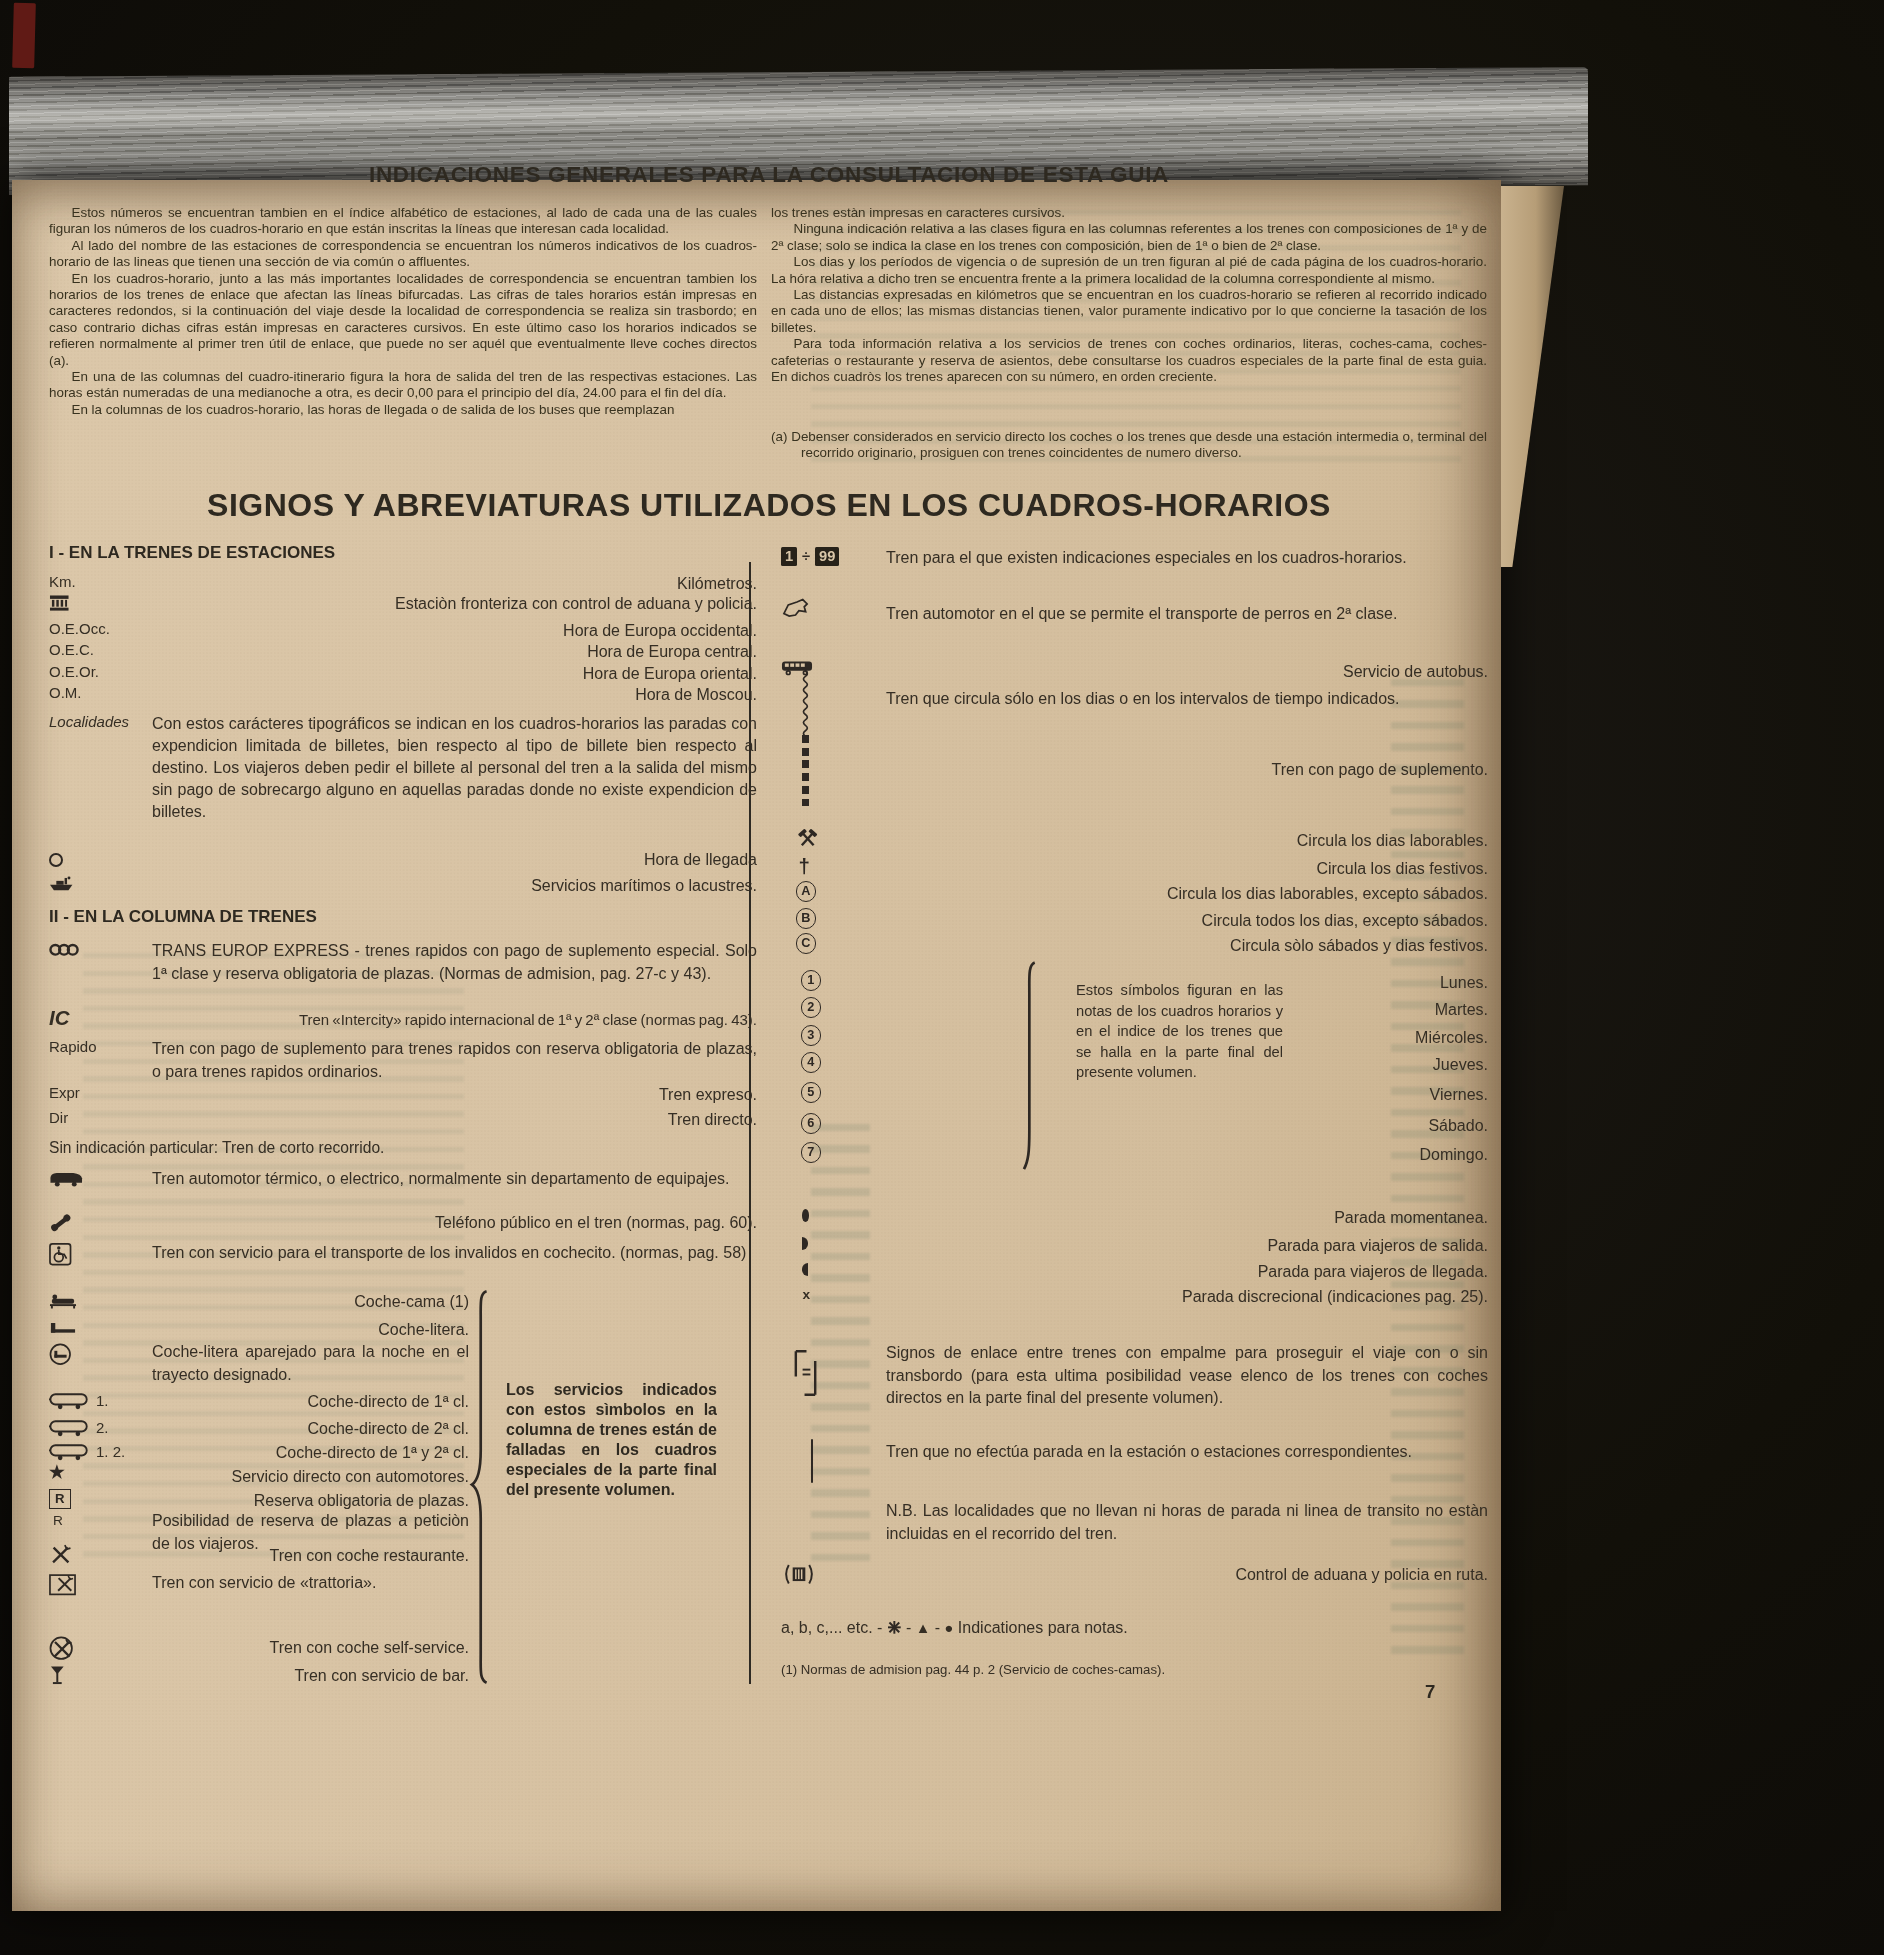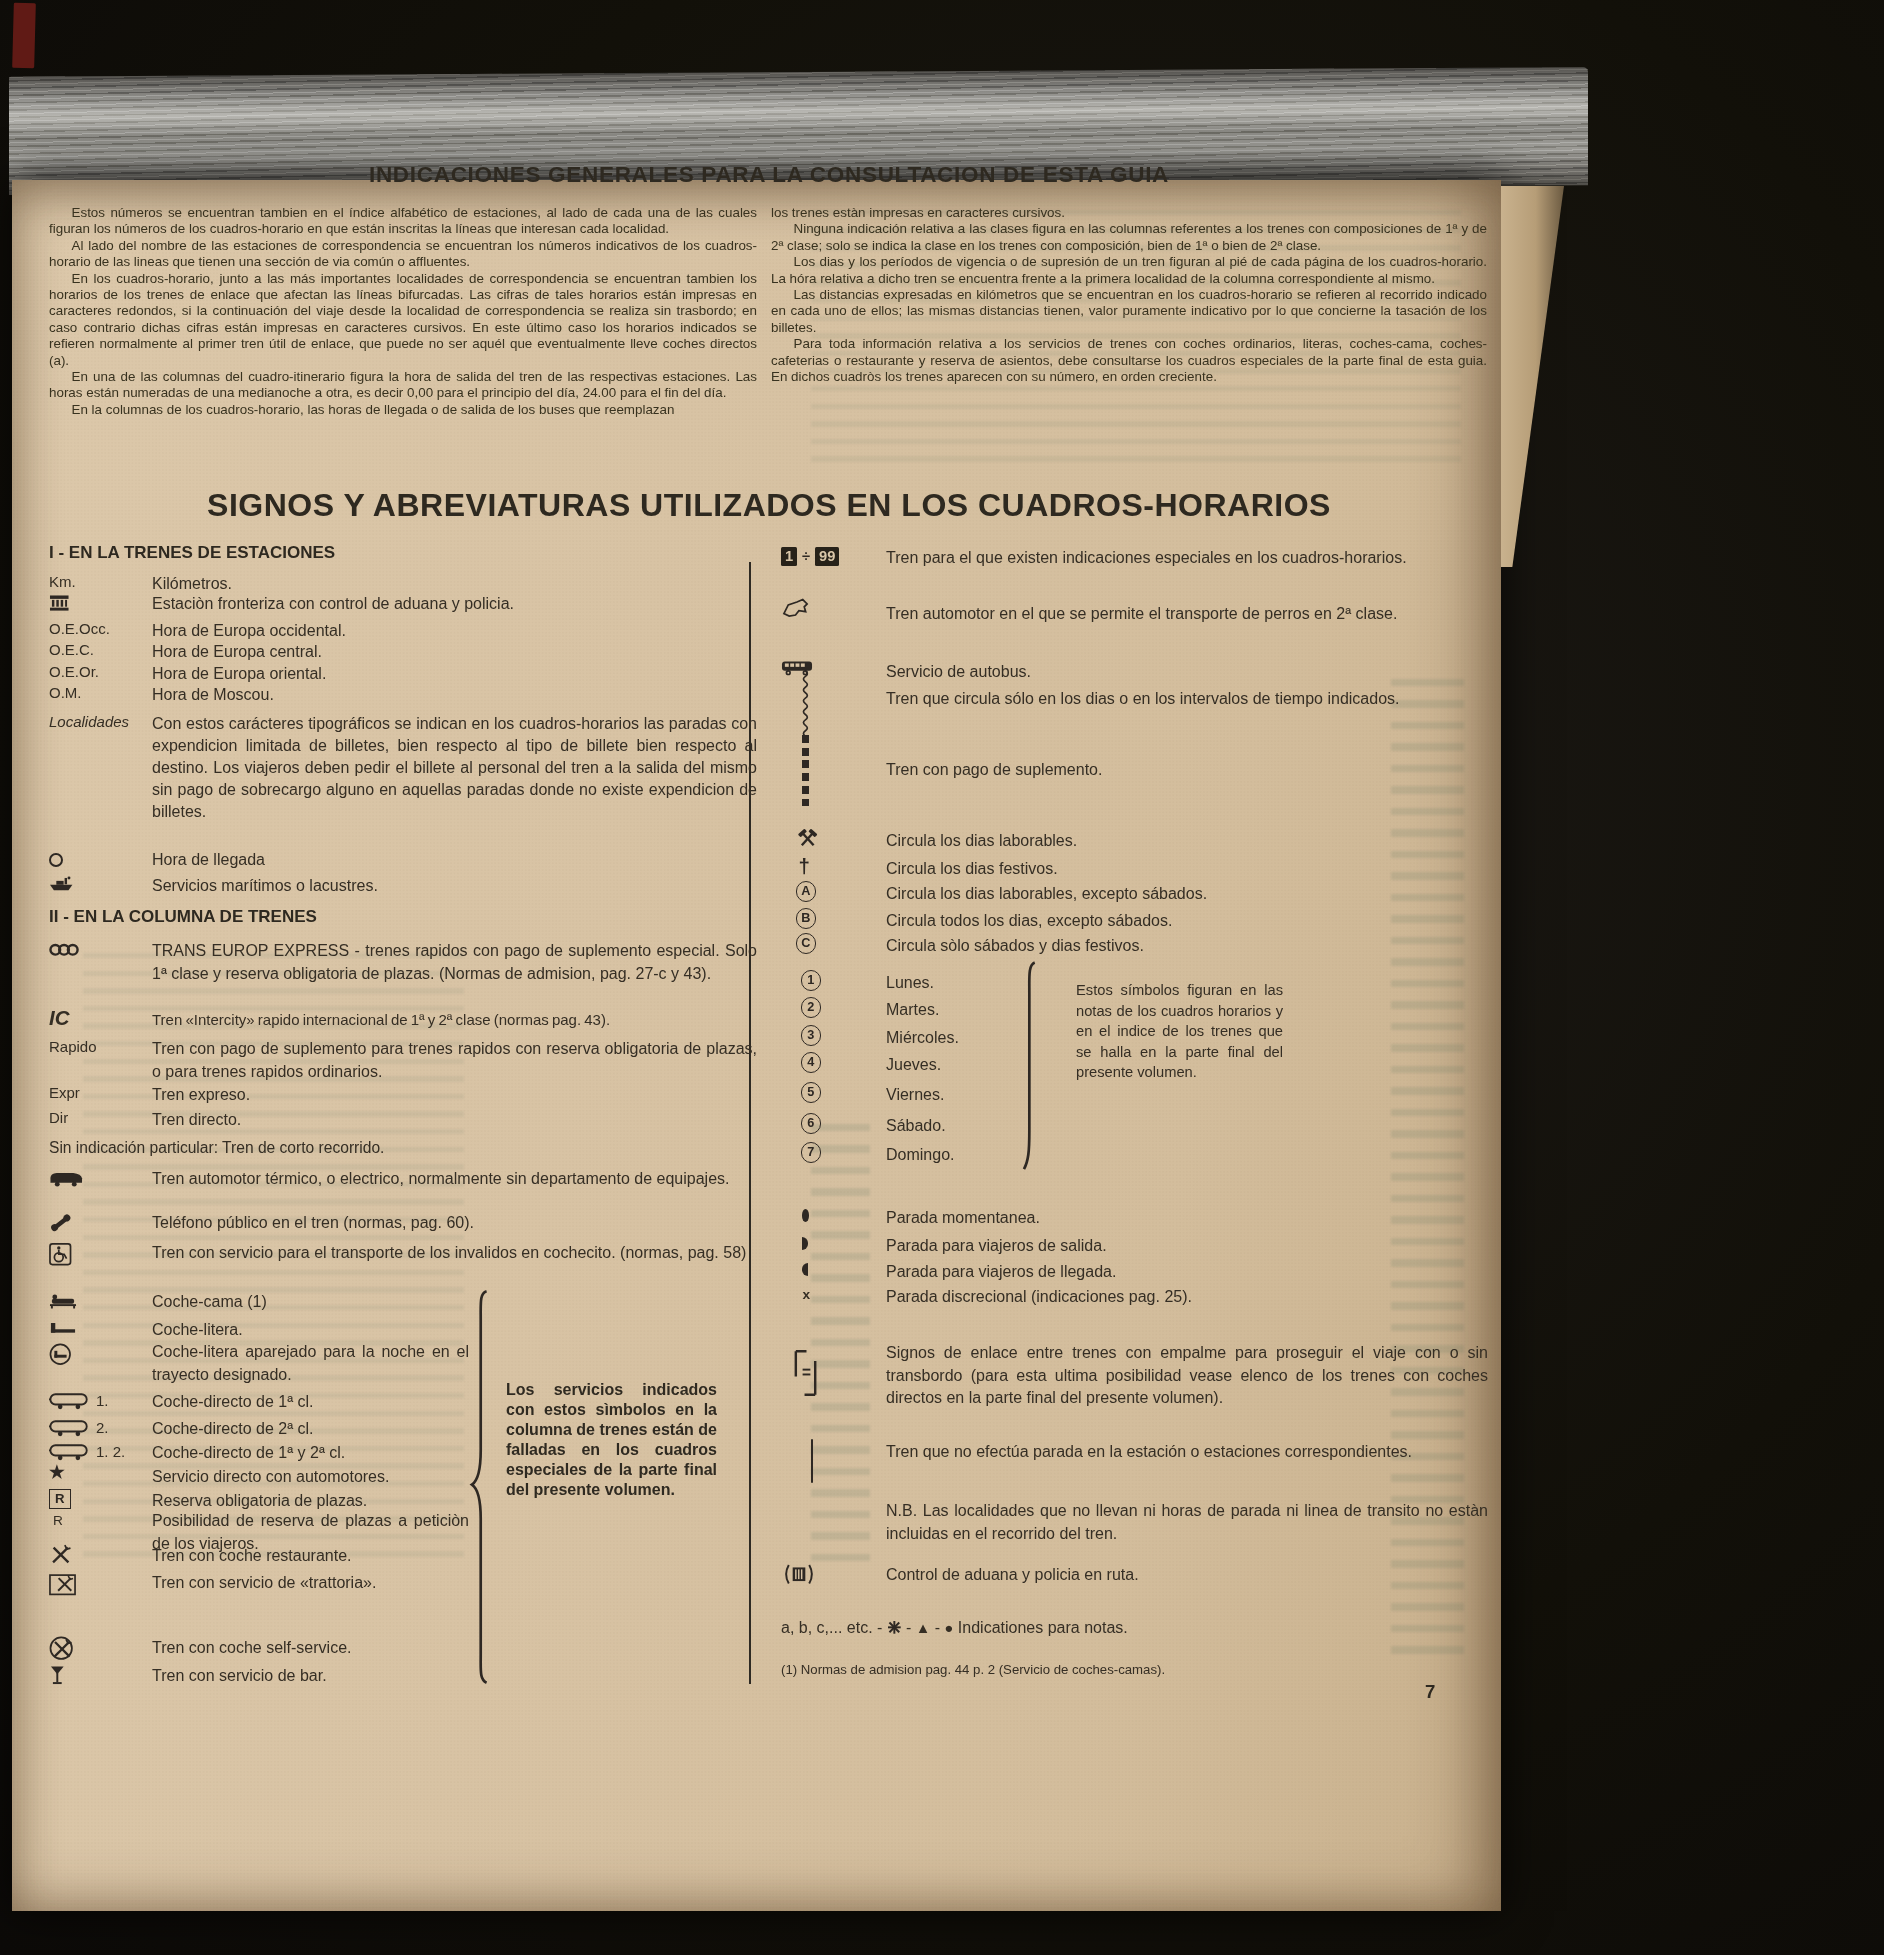--- a/index.html
+++ b/index.html
@@ -35,21 +35,21 @@
   .col-p p{margin:0;text-indent:22.5px;}
   .col-p p.noind{text-indent:0;}
   #intro-left{left:49px;top:205px;width:708px;}
   #intro-right{left:771px;top:205px;width:716px;}
   #intro-foot{left:771px;top:429px;width:716px;font-size:13.4px;line-height:16.4px;color:#38321f;}
   #intro-foot .hang{padding-left:30px;text-indent:-30px;margin:0;text-align:justify;}
   .sechead{font-weight:bold;font-size:17px;color:#2e2920;}
   .row{position:absolute;width:709px;}
   .lbl{position:absolute;left:0;top:0;font-size:15px;color:#352e24;}
   .desc{position:absolute;left:103px;top:0;width:605px;font-size:16px;line-height:22.5px;text-align:justify;color:#352e24;}
-  .desc.one{text-align:left;}
+  .desc.one{text-align:right;}
   .desc.w640{width:317px;}
   .desc.w520{width:254px;}
   .rrow .desc{left:105px;width:602px;}
   .ital{font-style:italic;}
   .icbx{position:absolute;left:0;top:0;}
   svg .st{stroke:#2e2823;fill:none;}
   svg .fl{fill:#2e2823;}
   .ic-txt{font-weight:bold;color:#2e2823;}
   .circle-glyph{position:absolute;display:flex;align-items:center;justify-content:center;
     width:20.5px;height:20.5px;border:1.7px solid #2e2823;border-radius:50%;
@@ -111,20 +111,23 @@
     <p>En una de las columnas del cuadro-itinerario figura la hora de salida del tren de las respectivas estaciones. Las horas están numeradas de una medianoche a otra, es decir 0,00 para el principio del día, 24.00 para el fin del día.</p>
     <p>En la columnas de los cuadros-horario, las horas de llegada o de salida de los buses que reemplazan</p>
   </div>
   <div id="intro-right" class="abs col-p">
     <p class="noind">los trenes estàn impresas en caracteres cursivos.</p>
     <p>Ninguna indicación relativa a las clases figura en las columnas referentes a los trenes con composiciones de 1ª y de 2ª clase; solo se indica la clase en los trenes con composición, bien de 1ª o bien de 2ª clase.</p>
     <p>Los dias y los períodos de vigencia o de supresión de un tren figuran al pié de cada página de los cuadros-horario. La hóra relativa a dicho tren se encuentra frente a la primera localidad de la columna correspondiente al mismo.</p>
     <p>Las distancias expresadas en kilómetros que se encuentran en los cuadros-horario se refieren al recorrido indicado en cada uno de ellos; las mismas distancias tienen, valor puramente indicativo por lo que concierne la tasación de los billetes.</p>
     <p>Para toda información relativa a los servicios de trenes con coches ordinarios, literas, coches-cama, coches-cafeterias o restaurante y reserva de asientos, debe consultarse los cuadros especiales de la parte final de esta guia. En dichos cuadròs los trenes aparecen con su número, en orden creciente.</p>
   </div>
+  <div id="intro-foot" class="abs">
+    <p class="hang">(a) Debenser considerados en servicio directo los coches o los trenes que desde una estación intermedia o, terminal del recorrido originario, prosiguen con trenes coincidentes de numero diverso.</p>
+  </div>
 
   <div class="divider" style="left:749px;top:562px;height:1122px"></div>
 
   <div class="abs sechead" style="left:49px;top:543px">I - EN LA TRENES DE ESTACIONES</div>
 
   <div class="row" style="left:49px;top:573px">
     <span class="lbl">Km.</span>
     <div class="desc one">Kilómetros.</div>
   </div>
 

